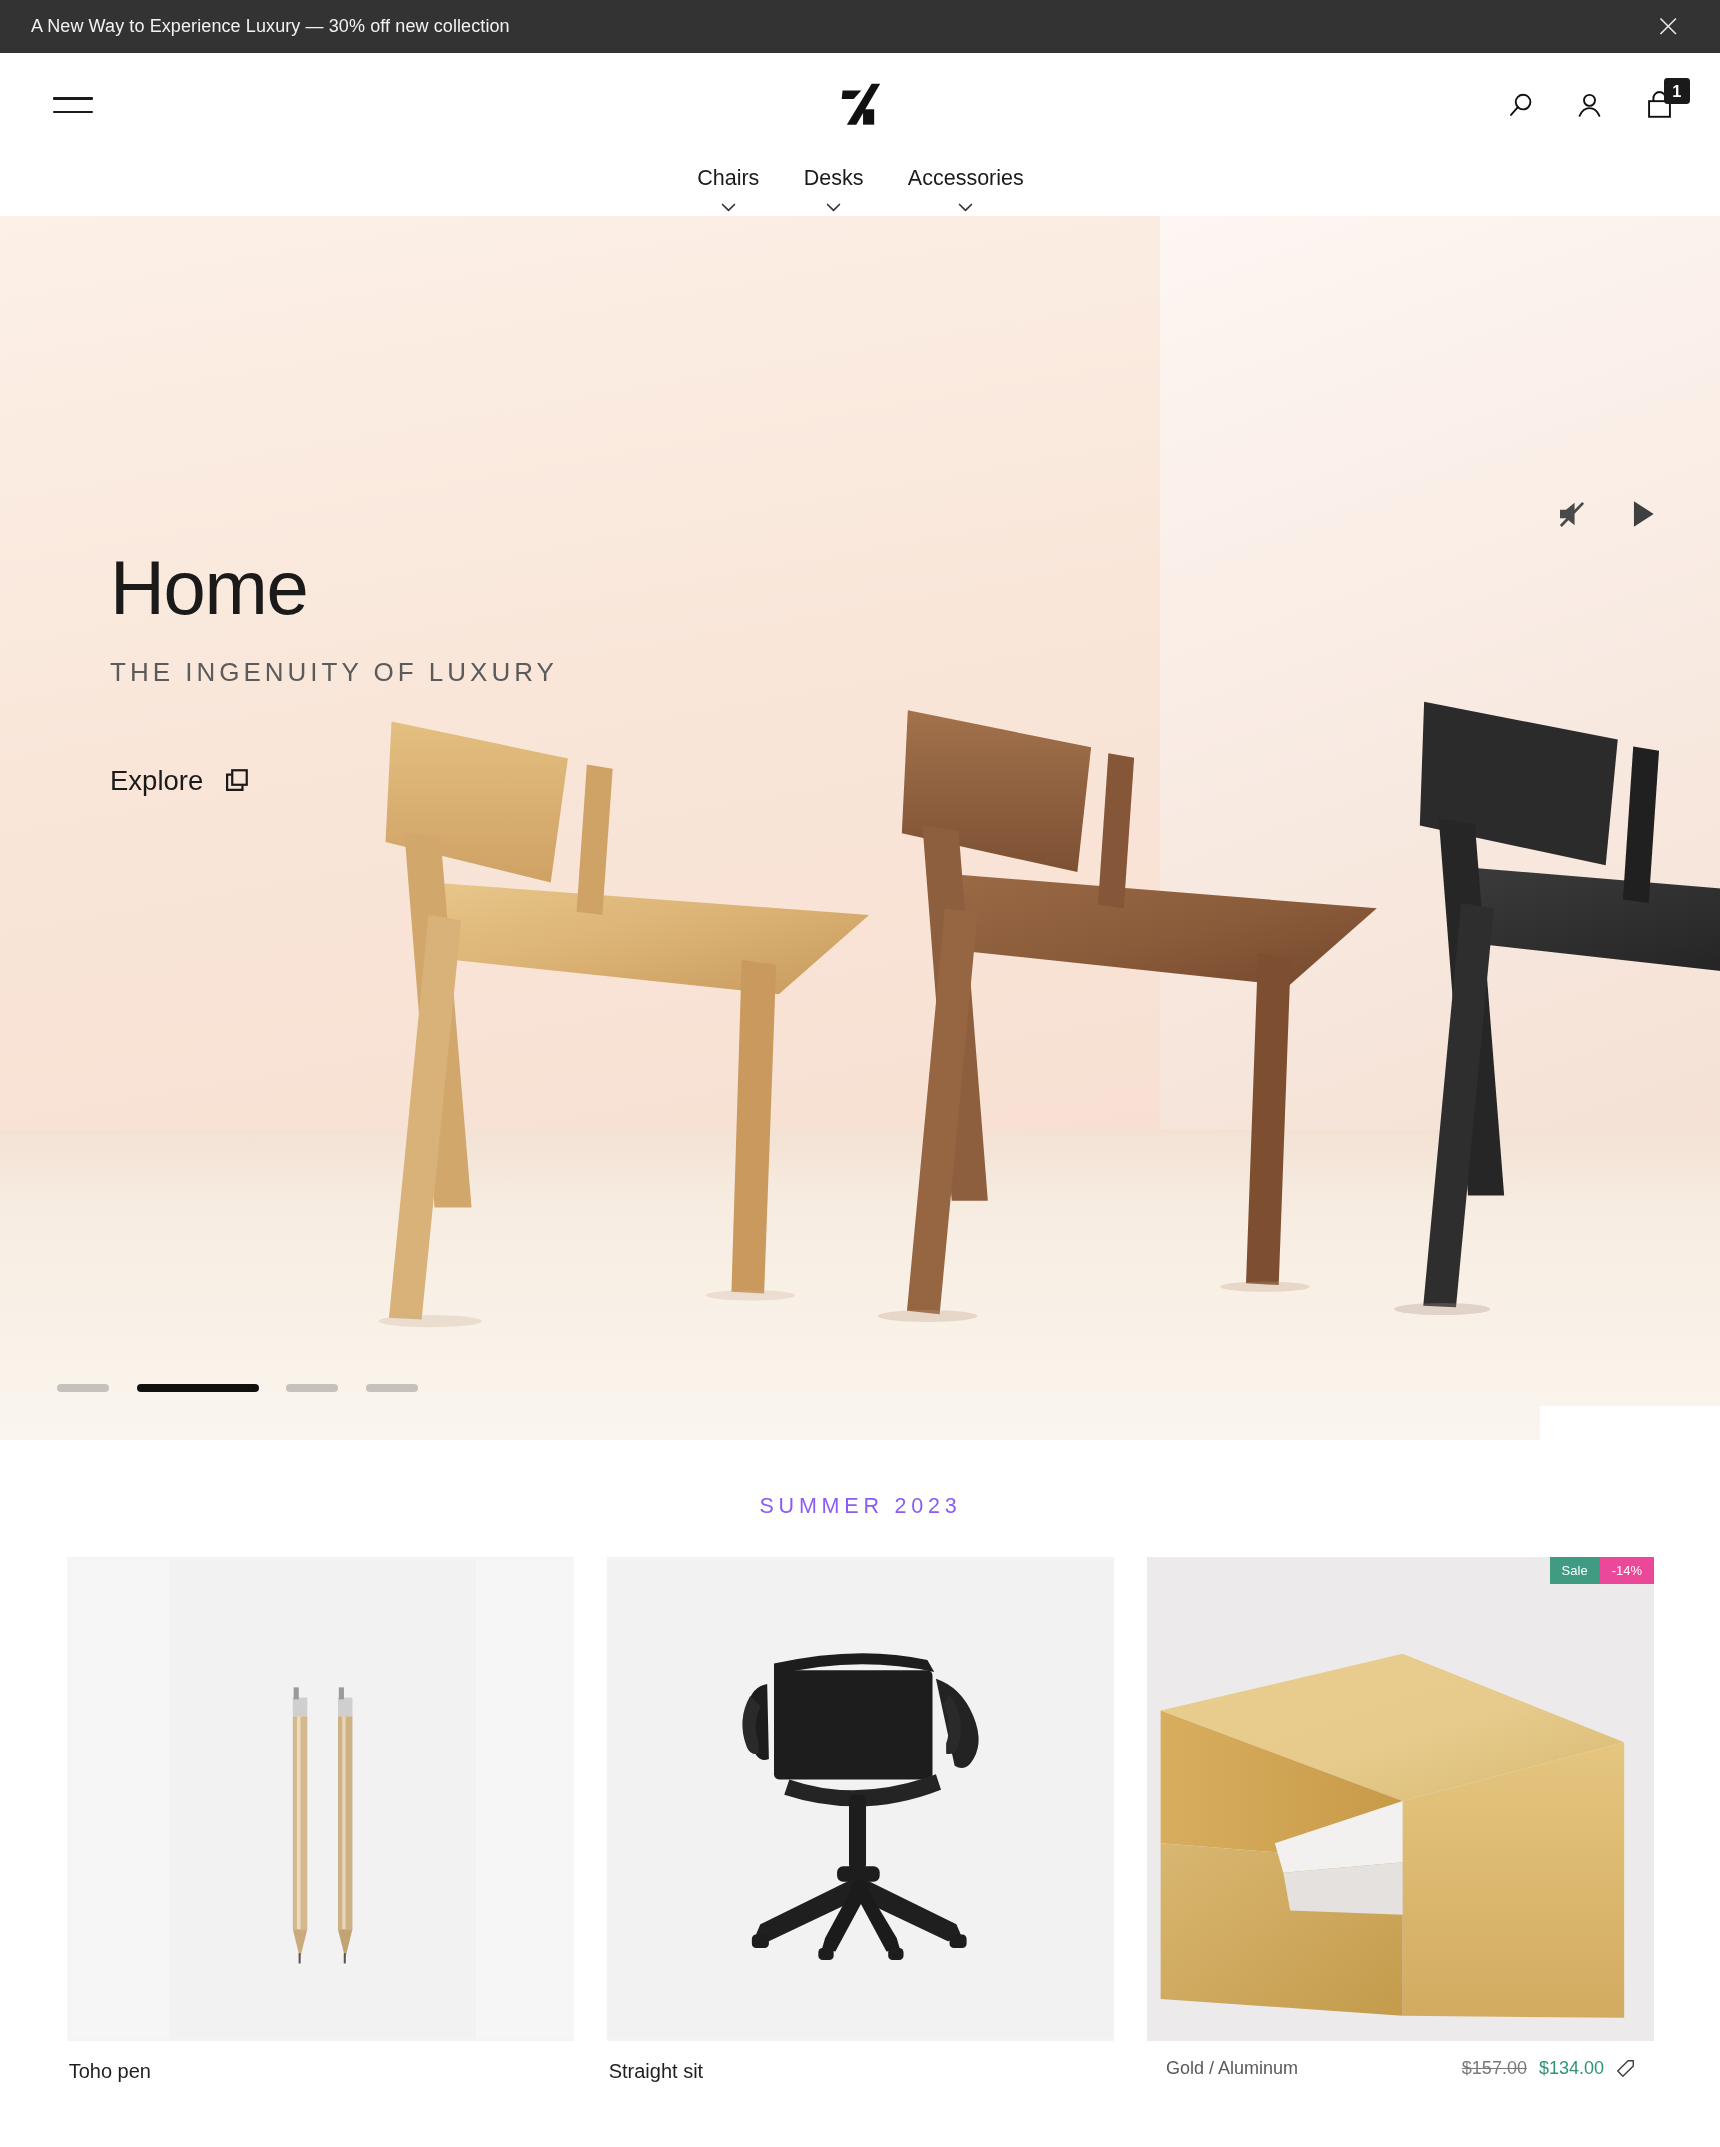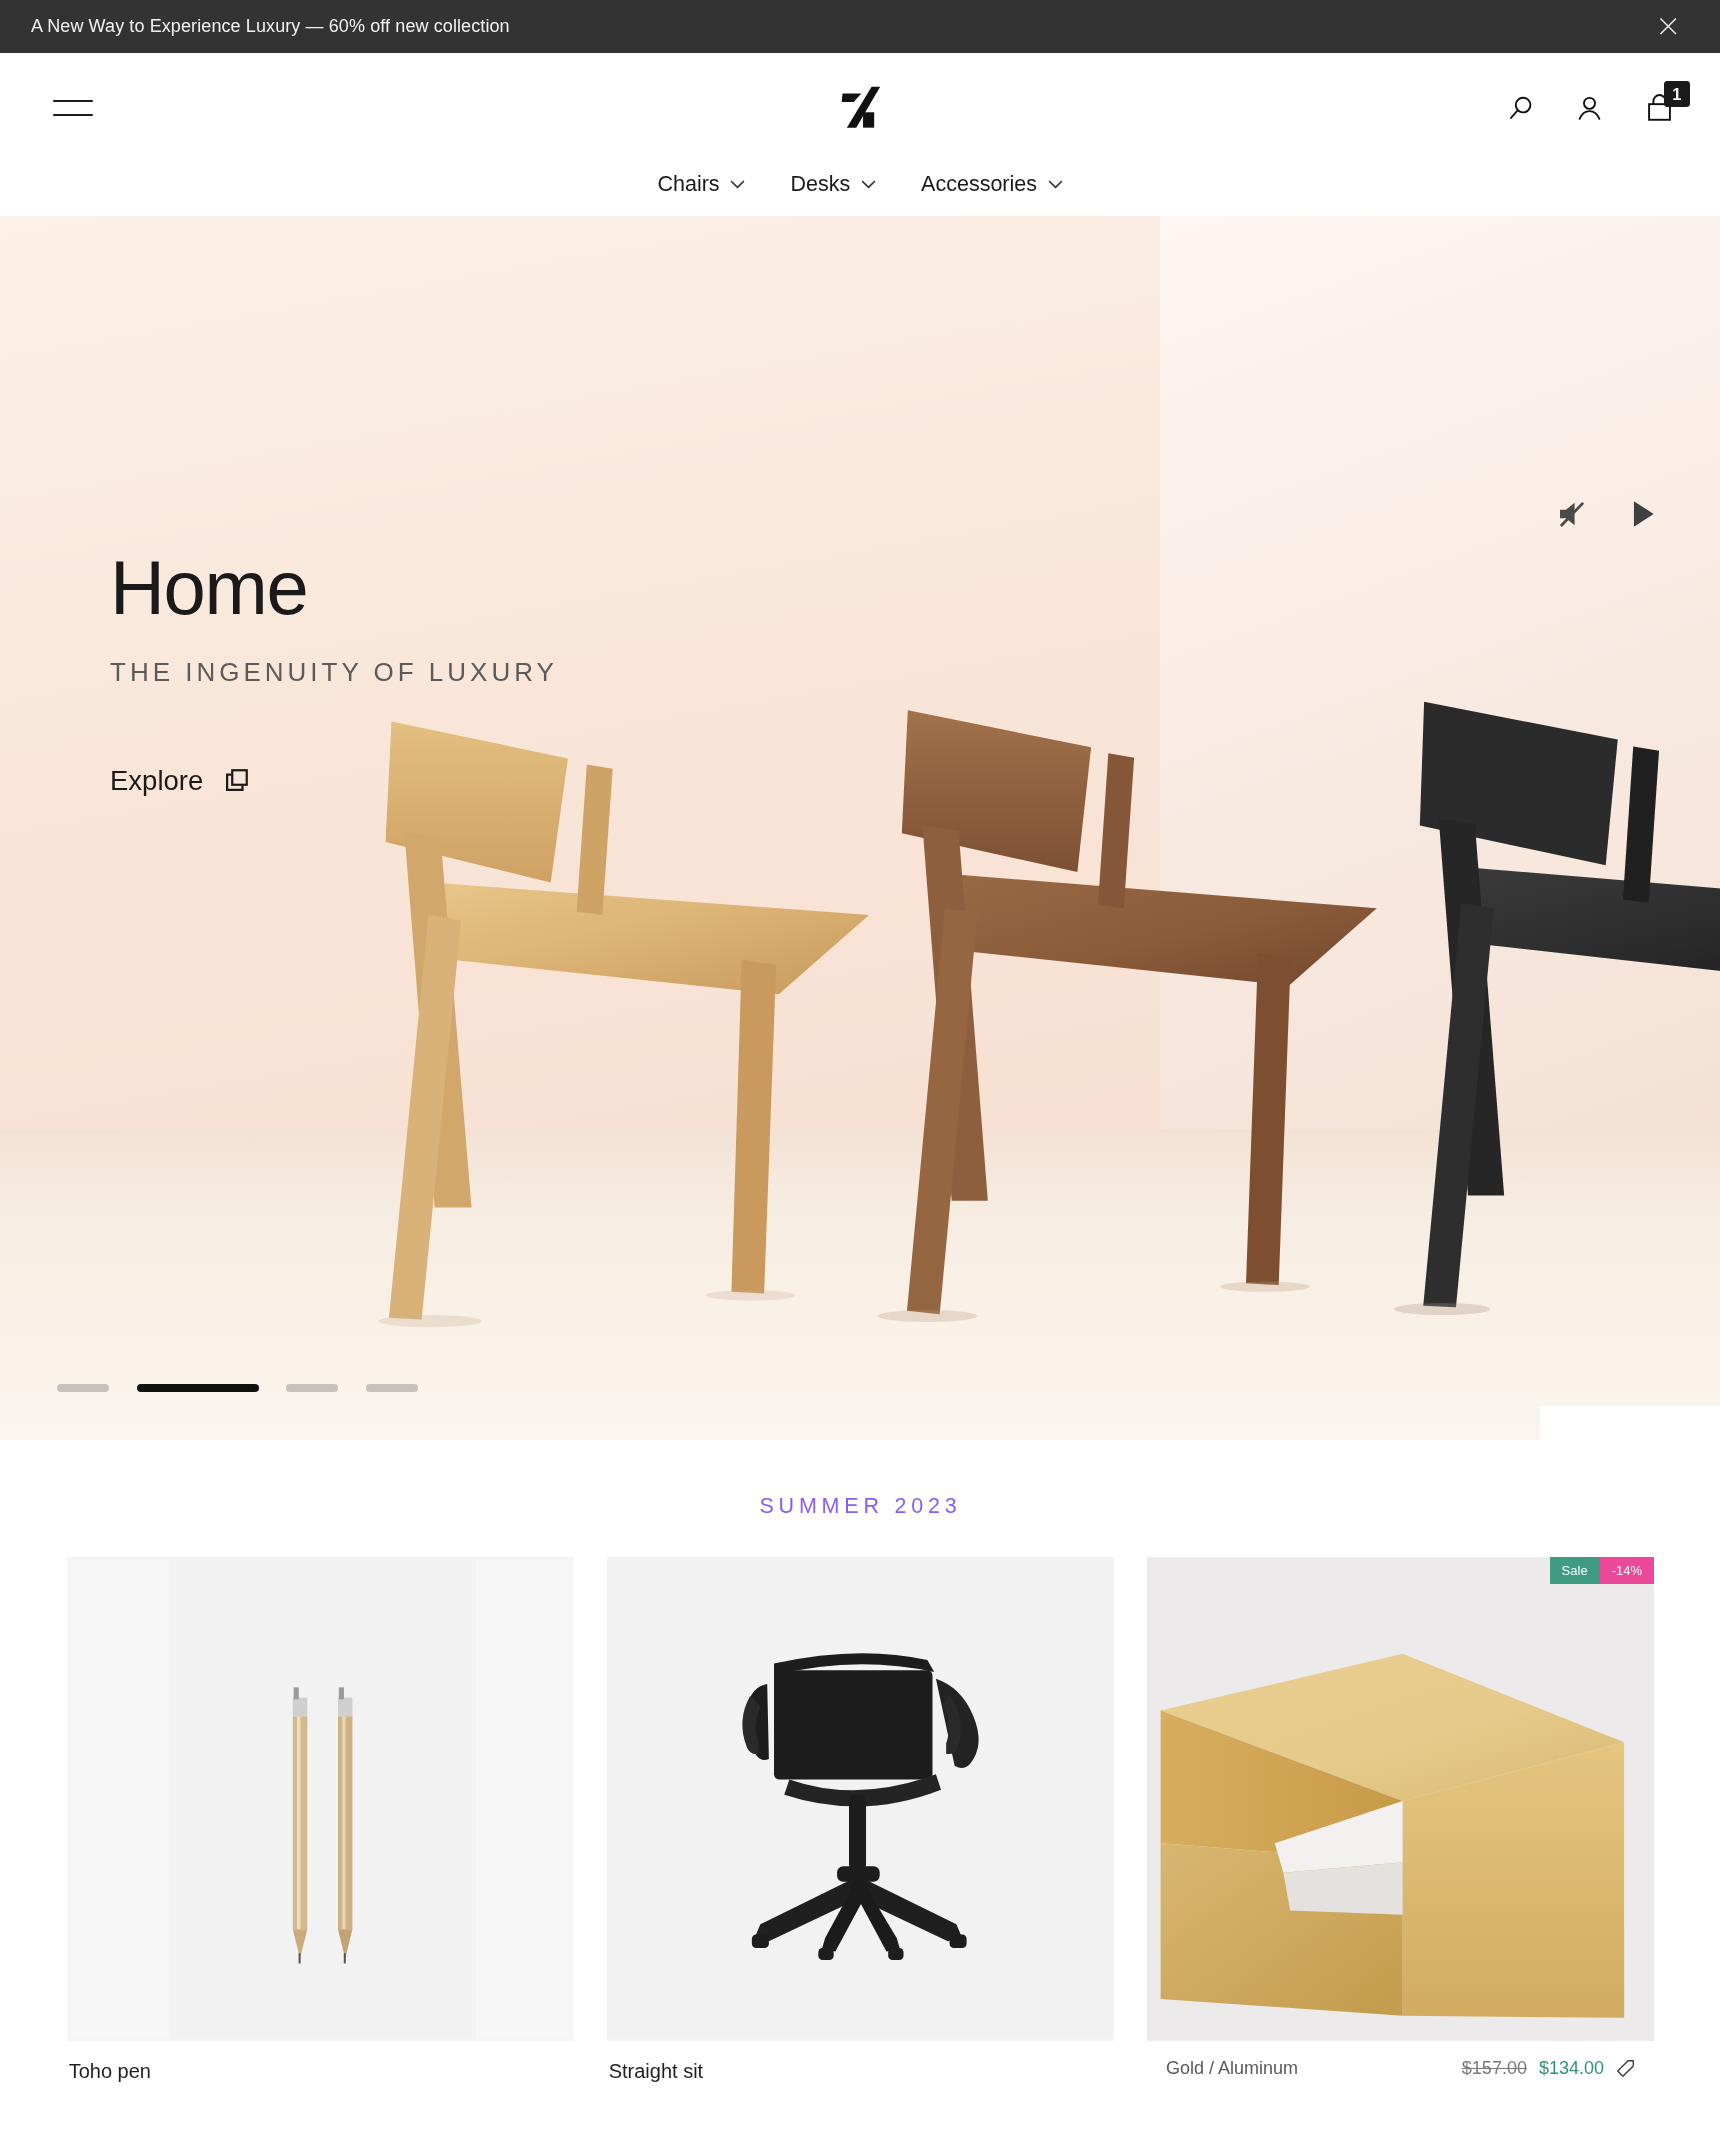--- a/index.html
+++ b/index.html
@@ -71,20 +71,21 @@
   .navbar {
     flex:1;
     display:flex; align-items:flex-start; justify-content:center;
     gap:34px;
     padding-top:5.2px;
   }
   .nav-item {
     display:flex; align-items:center; gap:9.5px;
     font-size:21.5px; color:#1a1a1a; cursor:pointer;
     padding:3.4px 5.2px;
+    flex-direction:column;
   }
   .nav-caret { display:block; }
 
   
   .hero {
     position:relative;
     height:1224px;
     overflow:hidden;
     background:linear-gradient(180deg,#fbeade 0%, #f8e3d6 45%, #f6ded3 100%);
   }
@@ -196,21 +197,21 @@
 
   .card-title {
     font-size:20px; color:#1f1f1f;
     padding:19px 1.7px 0;
   }
 </style>
 </head>
 <body>
 
 <div class="announce">
-  <span class="announce-text">A New Way to Experience Luxury — 60% off new collection</span>
+  <span class="announce-text">A New Way to Experience Luxury — 30% off new collection</span>
   <span class="announce-close">
     <svg width="22.4" height="22.4" viewBox="0 0 26 26" aria-hidden="true">
       <line x1="4" y1="4" x2="22" y2="22" stroke="#e8e8e8" stroke-width="1.8"></line>
       <line x1="22" y1="4" x2="4" y2="22" stroke="#e8e8e8" stroke-width="1.8"></line>
     </svg>
   </span>
 </div>
 
 <header class="header">
   <div class="header-top">

